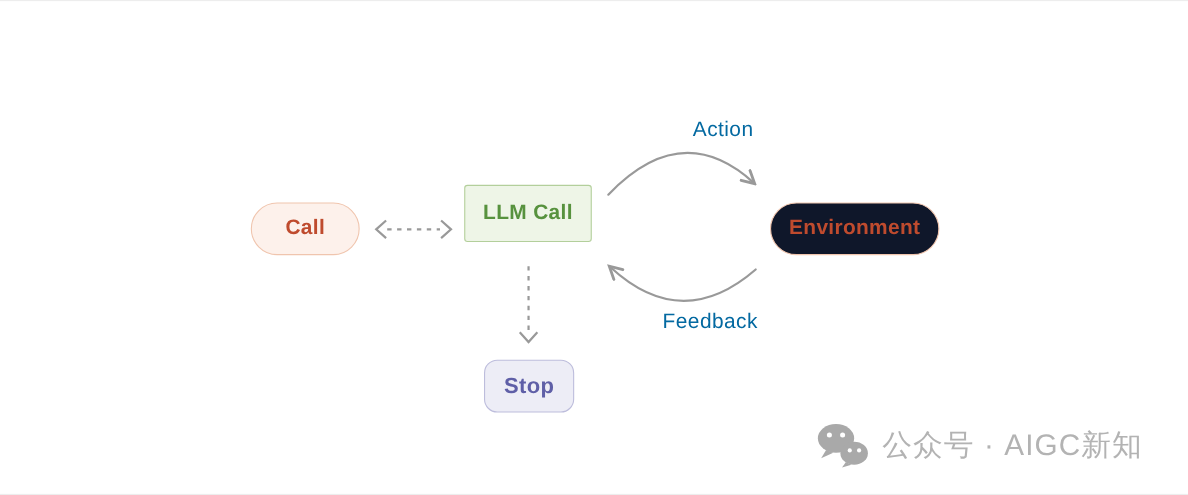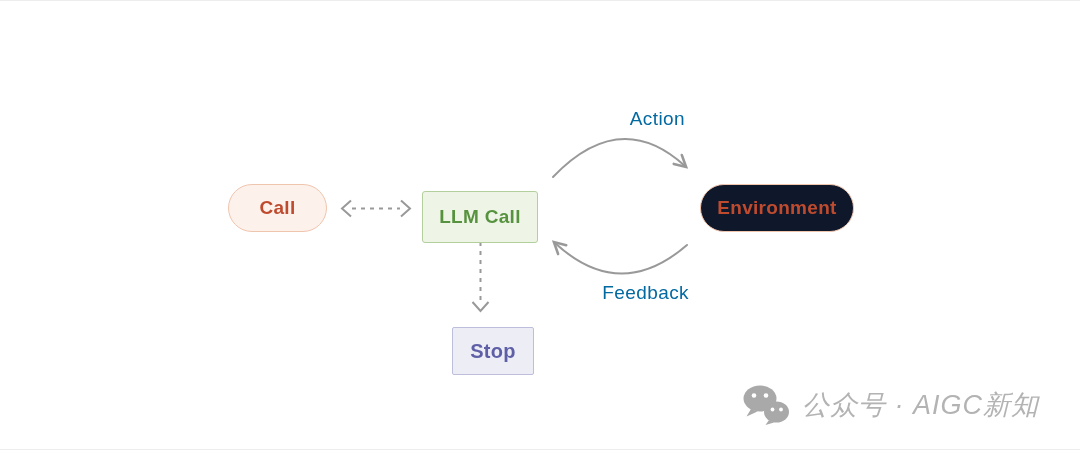--- a/index.html
+++ b/index.html
@@ -31,38 +31,38 @@
     box-sizing: border-box;
   }
   .node-human {
     left: 228px; top: 183px; width: 99px; height: 48px;
     background: #fdf1eb;
     border: 1.5px solid #f0c5ae;
     border-radius: 24px;
     color: #bf4b2e;
   }
   .node-llm {
-    left: 422px; top: 190px; width: 116px; height: 52px;
+    left: 422px; top: 167px; width: 116px; height: 52px;
     background: #eef5e7;
     border: 1.5px solid #b3cf9b;
     border-radius: 3px;
     color: #57923e;
   }
   .node-environment {
     left: 700px; top: 183px; width: 154px; height: 48px;
     background: #0f172a;
     border: 1.5px solid #f0c5ae;
     border-radius: 24px;
     color: #bf4b2e;
   }
   .node-stop {
-    left: 452px; top: 326px; width: 82px; height: 48px;
+    left: 440px; top: 326px; width: 82px; height: 48px;
     background: #ededf6;
     border: 1.5px solid #bdbddc;
-    border-radius: 2px;
+    border-radius: 12px;
     color: #5f5fa7;
     font-size: 20px;
   }
   .edge-label {
     position: absolute;
     color: #0369a1;
     font-size: 19px;
     text-align: right;
     letter-spacing: 0.4px;
   }
@@ -73,21 +73,20 @@
     left: 742px; top: 383px;
     display: flex;
     align-items: center;
     gap: 12px;
     color: #b3b3b3;
   }
   .watermark-text {
     font-size: 27px;
     letter-spacing: 1px;
     white-space: nowrap;
-    font-style: italic;
   }
   .wechat-icon { display: block; }
 </style>
 </head>
 <body>
 
 <div class="canvas">
 
   <svg class="arrow-layer" viewBox="0 0 1080 450" aria-hidden="true">
     <defs>

